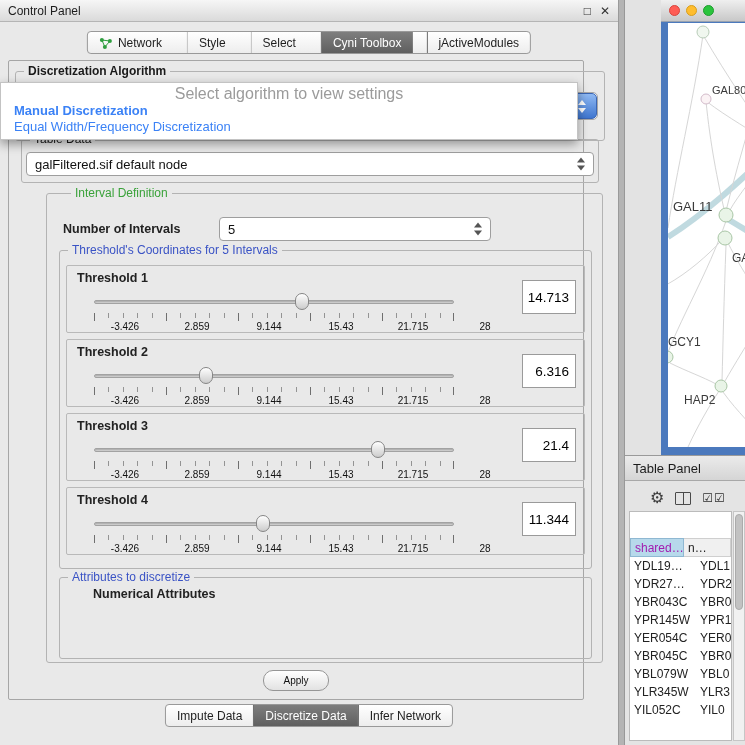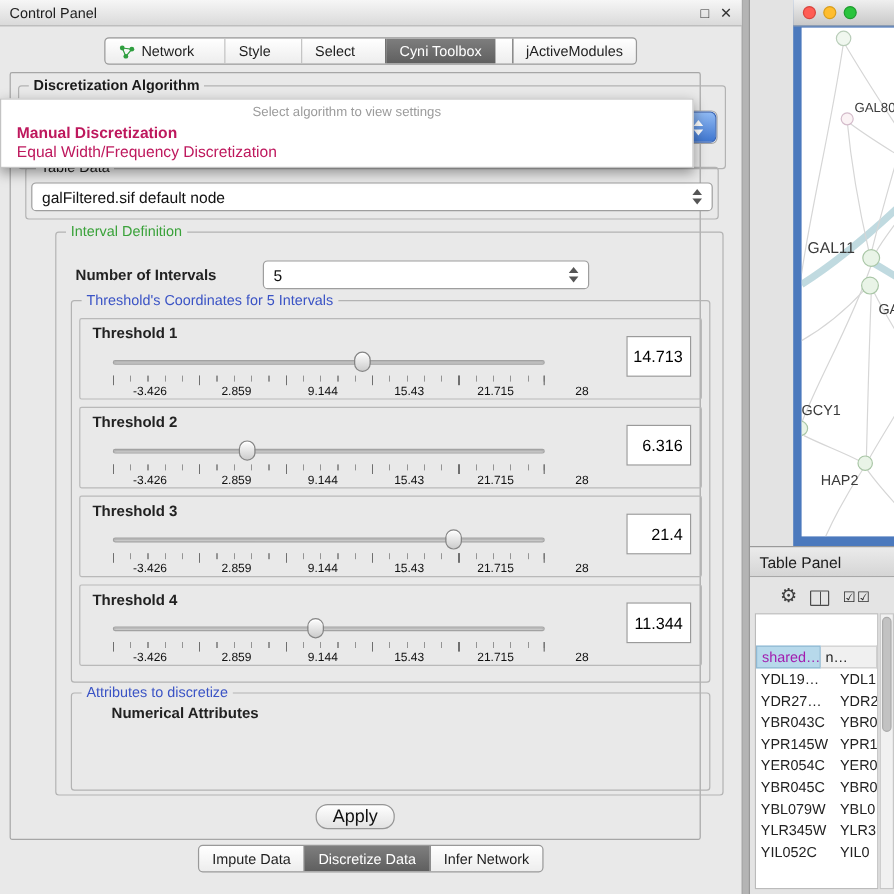--- a/index.html
+++ b/index.html
@@ -22,34 +22,34 @@
   .tabseg.selected { background:linear-gradient(#7e7e7e,#5f5f5f); color:#fff; border-left:1px solid #6a6a6a; }
   .tabseg.selected + .tabseg { border-left-color:#6a6a6a; }
 
   
   .main-panel { position:absolute; left:8px; top:60px; width:576px; height:640px; border:1px solid #a6a6a6; border-radius:2px; background:#e9e9e9; }
 
   
   .group { position:absolute; border:1px solid #b3b3b3; border-radius:3px; }
   .group-title { position:absolute; top:-8px; left:8px; background:#e9e9e9; padding:0 4px; font-size:12px; color:#1a1a1a; white-space:nowrap; }
   .group-title.bold { font-weight:bold; }
-  .group-title.green { color:#3aa23a; }
+  .group-title.green { color:#3aa23a;margin-left:16px; }
   .group-title.blue { color:#3a53c5; }
 
   
   .g-algo { left:6px; top:10px; width:590px; height:70px; }
   .algo-field { position:absolute; left:6px; right:6px; top:20px; height:28px; background:#fff; border:1px solid #a7a7a7; border-radius:5px; }
   .algo-stepper { position:absolute; right:7px; top:21px; width:31px; height:26px; border-radius:5px; background:linear-gradient(#8fb9f3,#3f76cf); border:1px solid #3a66b5; display:flex; flex-direction:column; align-items:center; justify-content:center; }
   .arrow-up-w { width:0; height:0; border-left:4px solid transparent; border-right:4px solid transparent; border-bottom:5px solid #fff; margin-bottom:3px; }
   .arrow-dn-w { width:0; height:0; border-left:4px solid transparent; border-right:4px solid transparent; border-top:5px solid #fff; }
 
   
   .dropdown-popup { position:absolute; left:0; top:82px; width:578px; background:#fff; border:1px solid #c3c3c3; box-shadow:0 4px 10px rgba(0,0,0,0.38); z-index:60; padding:3px 0 5px 0; }
-  .dd-placeholder { text-align:center; color:#9b9b9b; font-size:11px; height:16px; line-height:16px; }
-  .dd-option { font-size:13px; padding:1px 0 1px 13px; height:16px; line-height:15px; color:#be185d; }
+  .dd-placeholder { text-align:center; color:#9b9b9b; font-size:16px; height:16px; line-height:16px; }
+  .dd-option { font-size:13px; padding:1px 0 1px 13px; height:16px; line-height:15px; color:#3b82f6; }
   .dd-option.bold { font-weight:bold; }
 
   
   .g-tabledata { left:12px; top:78px; width:578px; height:44px; }
   .combo { position:absolute; background:#fff; border:1px solid #9e9e9e; border-radius:4px; font-size:13px; display:flex; align-items:center; padding-left:8px; color:#111; }
   .combo .spin { position:absolute; right:7px; top:50%; transform:translateY(-50%); width:9px; height:13px; }
   .combo .spin i { position:absolute; left:0; width:0; height:0; border-left:4.5px solid transparent; border-right:4.5px solid transparent; }
   .combo .spin i.u { top:0; border-bottom:5px solid #555; }
   .combo .spin i.d { bottom:0; border-top:5px solid #555; }
   .td-combo { left:4px; right:4px; top:12px; height:24px; }
@@ -75,21 +75,21 @@
   .th-value { position:absolute; right:8px; top:14px; width:54px; height:34px; background:#fff; border:1px solid #9a9a9a; font-size:13.5px; display:flex; align-items:center; justify-content:flex-end; padding-right:6px; color:#000; }
 
   
   .g-attrs { left:12px; top:383px; width:533px; height:82px; }
   .attrs-label { position:absolute; left:10px; top:9px; font-size:12.5px; font-weight:bold;margin-left:23px; }
   .attrs-list { position:absolute; left:8px; right:8px; top:27px; bottom:5px; background:#fff; border:1px solid #9e9e9e; overflow:hidden; }
   .attrs-item { font-size:12.5px; line-height:16px; padding-left:7px; color:#111; white-space:nowrap; }
   .attrs-scroll { position:absolute; right:0; top:0; bottom:0; width:13px; background:#efefef; border-left:1px solid #c6c6c6; }
   .attrs-scroll .thumb { position:absolute; left:2px; right:2px; top:2px; height:72%; background:#bdbdbd; border:1px solid #a5a5a5; border-radius:4px; }
 
-  .apply-btn { position:absolute; left:50%; transform:translateX(-50%); bottom:8px; width:66px; height:21px; border-radius:10px; background:linear-gradient(#ffffff,#e2e2e2); border:1px solid #969696; font-size:15px; display:flex; align-items:center; justify-content:center; color:#111; }
+  .apply-btn { position:absolute; left:50%; transform:translateX(-50%); bottom:8px; width:66px; height:21px; border-radius:10px; background:linear-gradient(#ffffff,#e2e2e2); border:1px solid #969696; font-size:10px; display:flex; align-items:center; justify-content:center; color:#111; }
 
   
   .panel-divider { position:absolute; left:619px; top:0; width:6px; height:745px; background:#b4b4b4; border-right:1px solid #989898; }
 
   
   .right-panel { position:absolute; left:625px; top:0; width:120px; height:745px; background:#e3e3e3; }
   .network-window { position:absolute; left:0; top:0; width:134px; height:455px; background:#4b79bd;margin-left:36px; }
   .nw-titlebar { position:absolute; left:0; top:0; right:0; height:22px; background:linear-gradient(#efefef,#c8c8c8); border-bottom:1px solid #98a2b0; display:flex; align-items:center; gap:6px; padding-left:8px; }
   .light { width:11px; height:11px; border-radius:50%; }
   .light.red { background:#ff5d55; border:1px solid #d8453e; }

